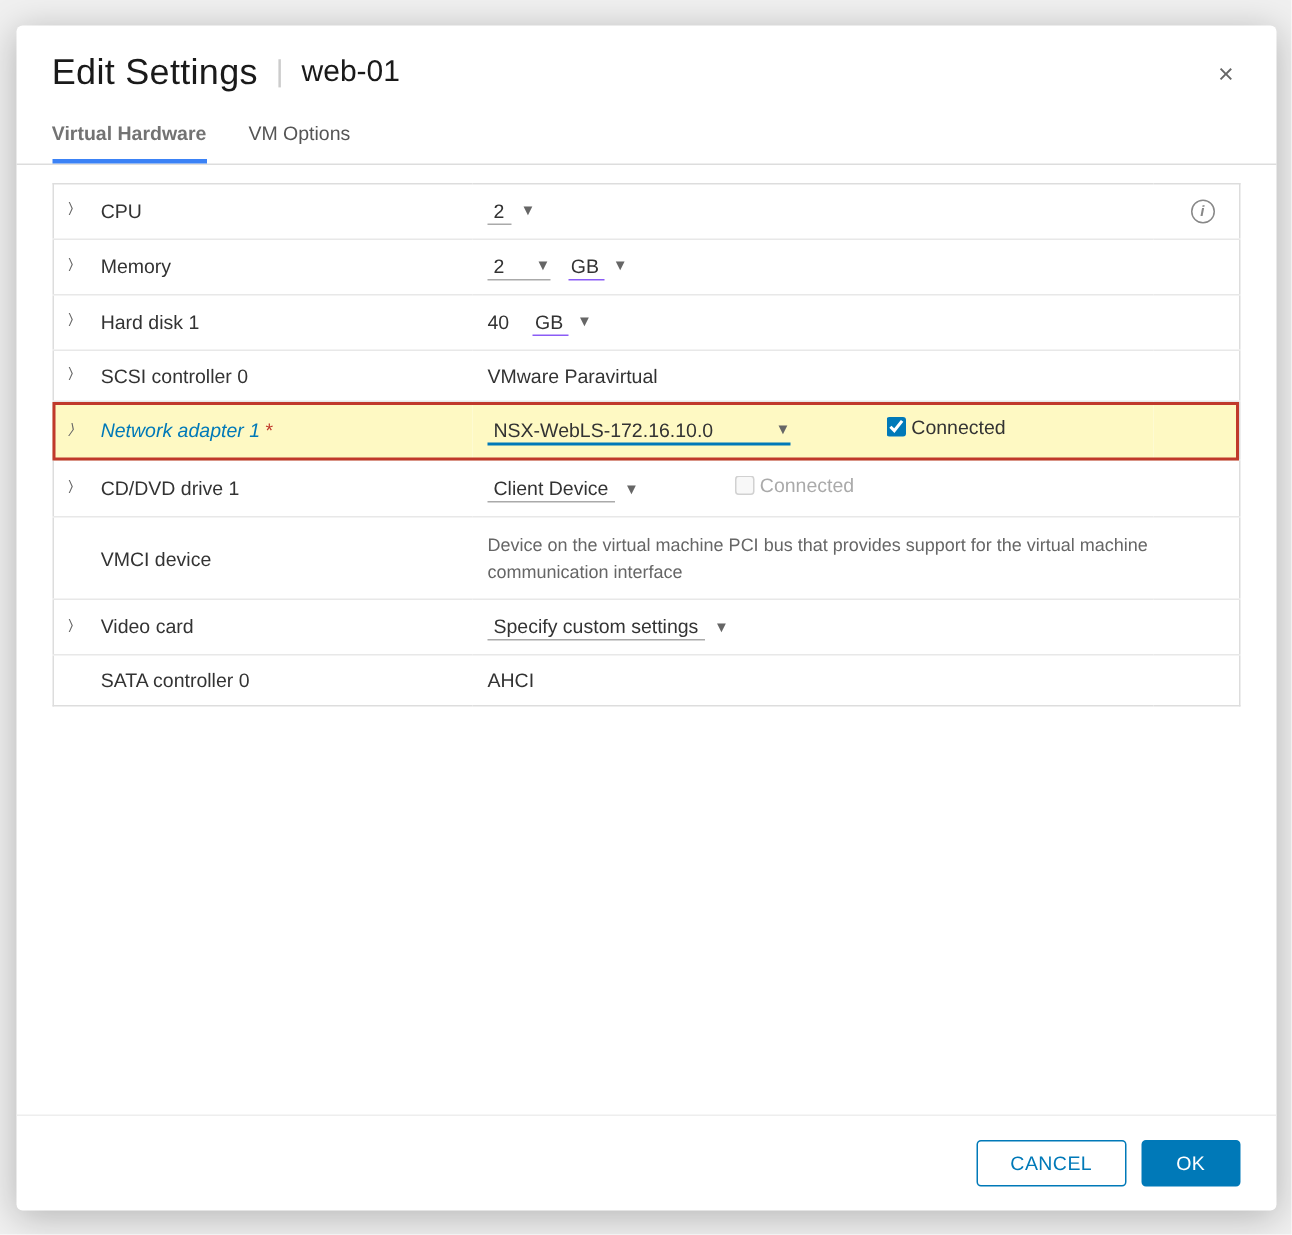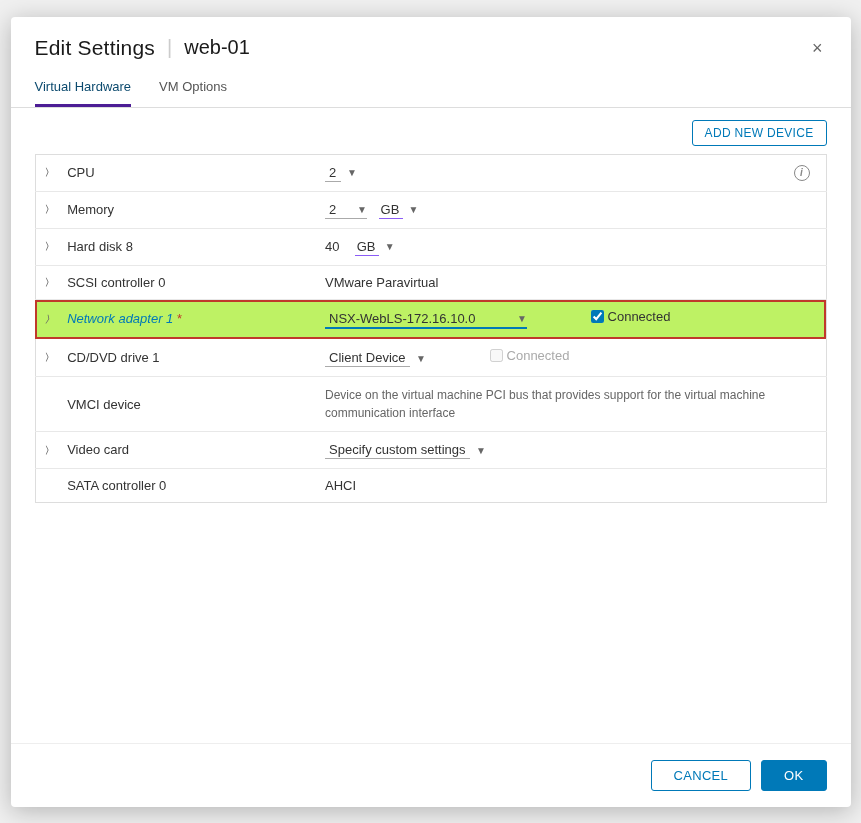--- a/index.html
+++ b/index.html
@@ -23,21 +23,21 @@
       flex-direction: column;
       position: relative;
     }
     .dialog-header {
       display: flex;
       align-items: center;
       padding: 18px 24px 0 24px;
       border-bottom: none;
     }
     .dialog-title {
-      font-size: 21px;
+      font-size: 24px;
       font-weight: 300;
       color: #1a1a1a;
       letter-spacing: 0.2px;
     }
     .dialog-separator {
       color: #ccc;
       font-size: 20px;
       margin: 0 12px;
     }
     .dialog-subtitle {
@@ -64,23 +64,23 @@
     .tab {
       padding: 10px 0;
       margin-right: 28px;
       cursor: pointer;
       font-size: 13px;
       color: #555;
       border-bottom: 3px solid transparent;
       white-space: nowrap;
     }
     .tab.active {
-      color: #0c4a6e;
-      border-bottom: 3px solid #4c1d95;
-      font-weight: 400;
+      color: #737373;
+      border-bottom: 3px solid #3b82f6;
+      font-weight: 700;
     }
     .dialog-body {
       flex: 1;
       padding: 12px 24px 12px 24px;
       overflow: auto;
     }
     .toolbar {
       display: flex;
       justify-content: flex-end;
       margin-bottom: 8px;
@@ -102,21 +102,21 @@
     }
     .hw-row {
       border-bottom: 1px solid #e8e8e8;
     }
     .hw-row:last-child { border-bottom: none; }
     .hw-row td {
       padding: 9px 10px;
       vertical-align: middle;
     }
     .hw-row.highlighted {
-      background: #bef264;
+      background: #fef9c3;
       outline: 2px solid #c0392b;
       outline-offset: -2px;
     }
     .hw-row.highlighted td { border: none; }
     .chevron {
       display: inline-block;
       width: 14px;
       height: 14px;
       margin-right: 4px;
       color: #666;
@@ -292,23 +292,20 @@
     <span class="dialog-subtitle">web-01</span>
     <button class="close-btn">×</button>
   </div>
 
   <div class="tabs">
     <div class="tab active">Virtual Hardware</div>
     <div class="tab">VM Options</div>
   </div>
 
   <div class="dialog-body">
-    <div class="toolbar">
-      <button class="add-device-btn">ADD NEW DEVICE</button>
-    </div>
 
     <table class="hardware-table">
       <tbody>
 
         <tr class="hw-row">
           <td class="label-cell">
             <span class="chevron">〉</span>
             <span>CPU</span>
           </td>
           <td class="value-cell">
@@ -343,21 +340,21 @@
               </select>
               <span class="dropdown-arrow">▼</span>
             </div>
           </td>
           <td></td>
         </tr>
 
         <tr class="hw-row">
           <td class="label-cell">
             <span class="chevron">〉</span>
-            <span>Hard disk 8</span>
+            <span>Hard disk 1</span>
           </td>
           <td class="value-cell">
             <div class="inline-select">
               <span>40</span>
               &nbsp;&nbsp;
               <select class="unit-select">
                 <option>GB</option><option>MB</option>
               </select>
               <span class="dropdown-arrow">▼</span>
             </div>

